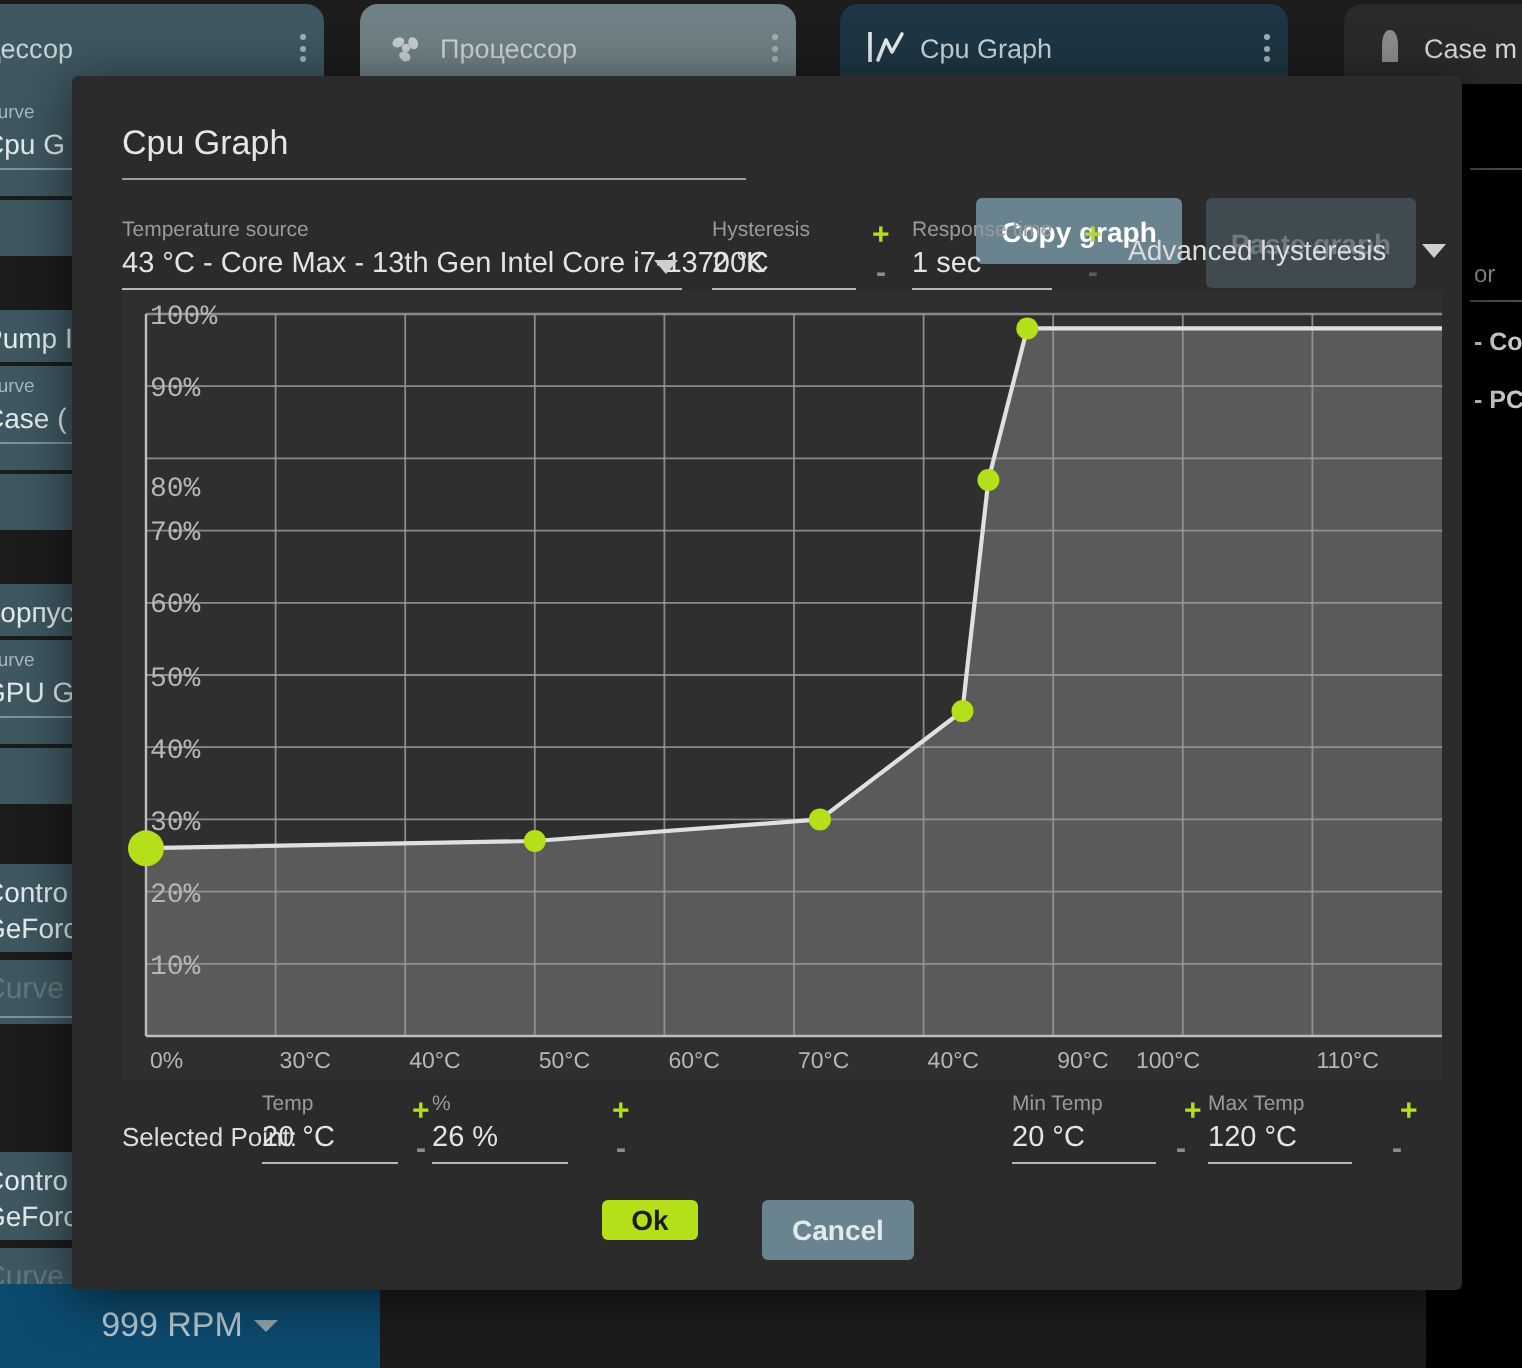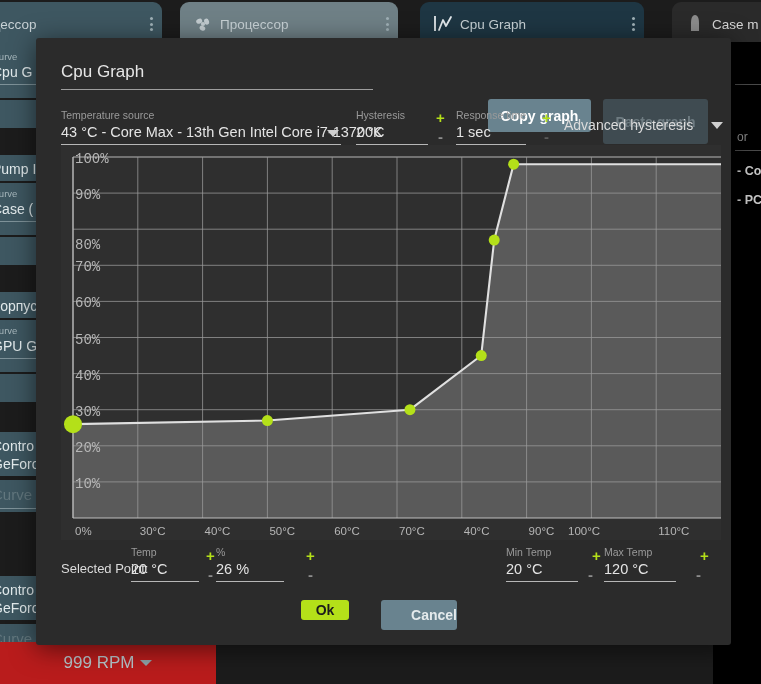--- a/index.html
+++ b/index.html
@@ -45,22 +45,22 @@
   .sidecard .v { font-size: 14px; color: #e2eaec; line-height: 18px; white-space: nowrap;}
   .sidecard .rule { height:1px; background:#7e9299; margin-top:3px; }
   .sidecard .g { font-size: 15px; color: #94a7ad; line-height: 20px; white-space: nowrap;}
   .sidecard .dim { color:#62777e; }
 
   .rightpanel { position: absolute; right: 0; top: 42px; width: 48px; bottom: 0; background:#000000; }
   .rp-line { position:absolute; left: 22px; right: 0; height:1px; background:#4a4a4a;}
   .rp-t { position:absolute; font-size: 12px; color:#8a8a8a; white-space:nowrap;}
   .rp-b { position:absolute; font-size: 12.5px; color:#c9c9c9; font-weight:bold; white-space:nowrap;}
 
-  .bottombar { position:absolute; left:0; bottom:0; width: 216px; height: 42px;
-     background:#b91c1c; display:flex; align-items:center; justify-content:center; gap:6px;}
+  .bottombar { position:absolute; left:0; bottom:0; width: 190px; height: 42px;
+     background:#0c4a6e; display:flex; align-items:center; justify-content:center; gap:6px;}
   .bottombar .rpm { font-size:17px; color:#b7c6cb;}
   .chev { width:0;height:0;border-left:6px solid transparent;border-right:6px solid transparent;border-top:6px solid #8fa3a9;}
 
   
   .dialog {
     position: absolute; left: 36px; top: 38px; width: 695px; height: 607px;
     background: #2b2b2b;
     border-radius: 3px;
     box-shadow: 0 4px 26px rgba(0,0,0,.55);
   }
@@ -105,21 +105,21 @@
   .xlab { position:absolute; bottom: 3px; font-size: 11.5px; color:#b6b6b6; }
 
   
   .sp-label { position:absolute; left:25px; top: 523px; font-size:13px; color:#dcdcdc;}
   #f-temp { left: 95px; top: 508px; width: 68px;}
   #f-pct  { left: 180px; top: 508px; width: 68px;}
   #f-min  { left: 470px; top: 508px; width: 72px;}
   #f-max  { left: 568px; top: 508px; width: 72px;}
 
   #ok-button     { left: 265px; top: 562px; width: 48px; height: 20px; background:#b4e019; color:#1c1c1c;}
-  #cancel-button { left: 345px; top: 562px; width: 76px; height: 30px; background:#69838f; color:#e4eaec;text-align:right;}
+  #cancel-button { left: 345px; top: 562px; width: 76px; height: 30px; background:#69838f; color:#e4eaec;}
 </style>
 </head>
 <body>
 
 <div id="root">
 
   <div class="bg-layer">
 
     <div class="tabbar">
 

